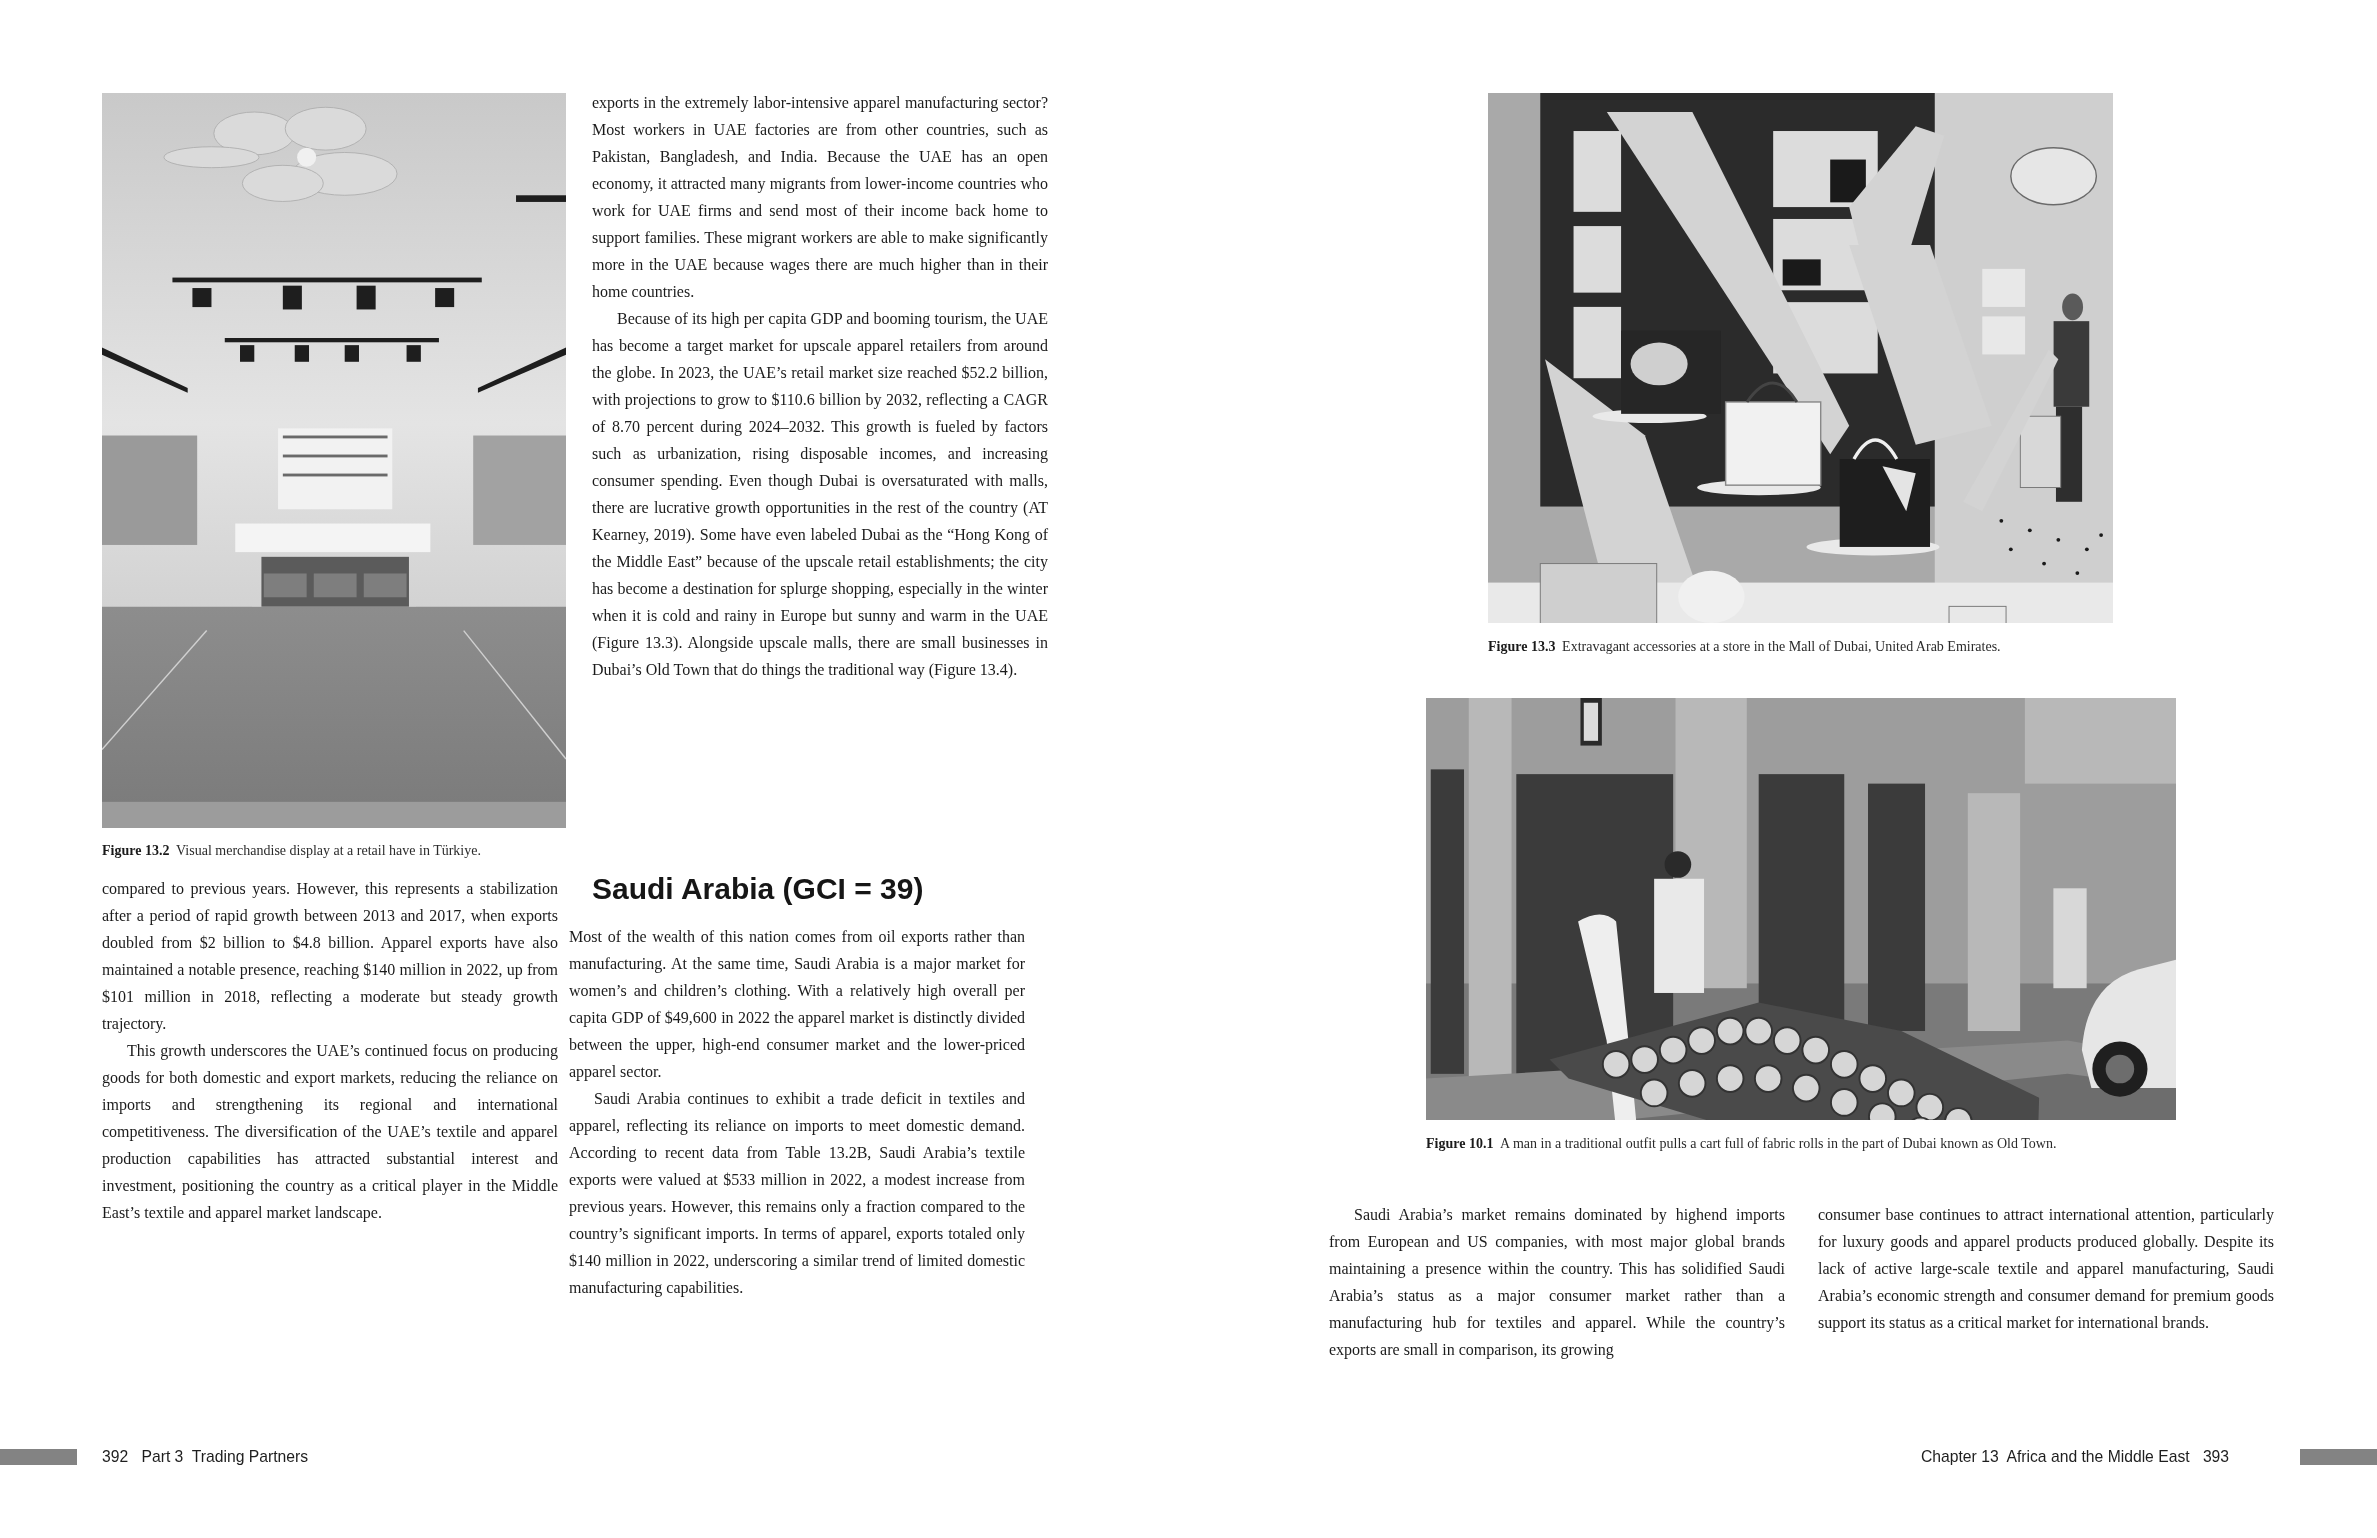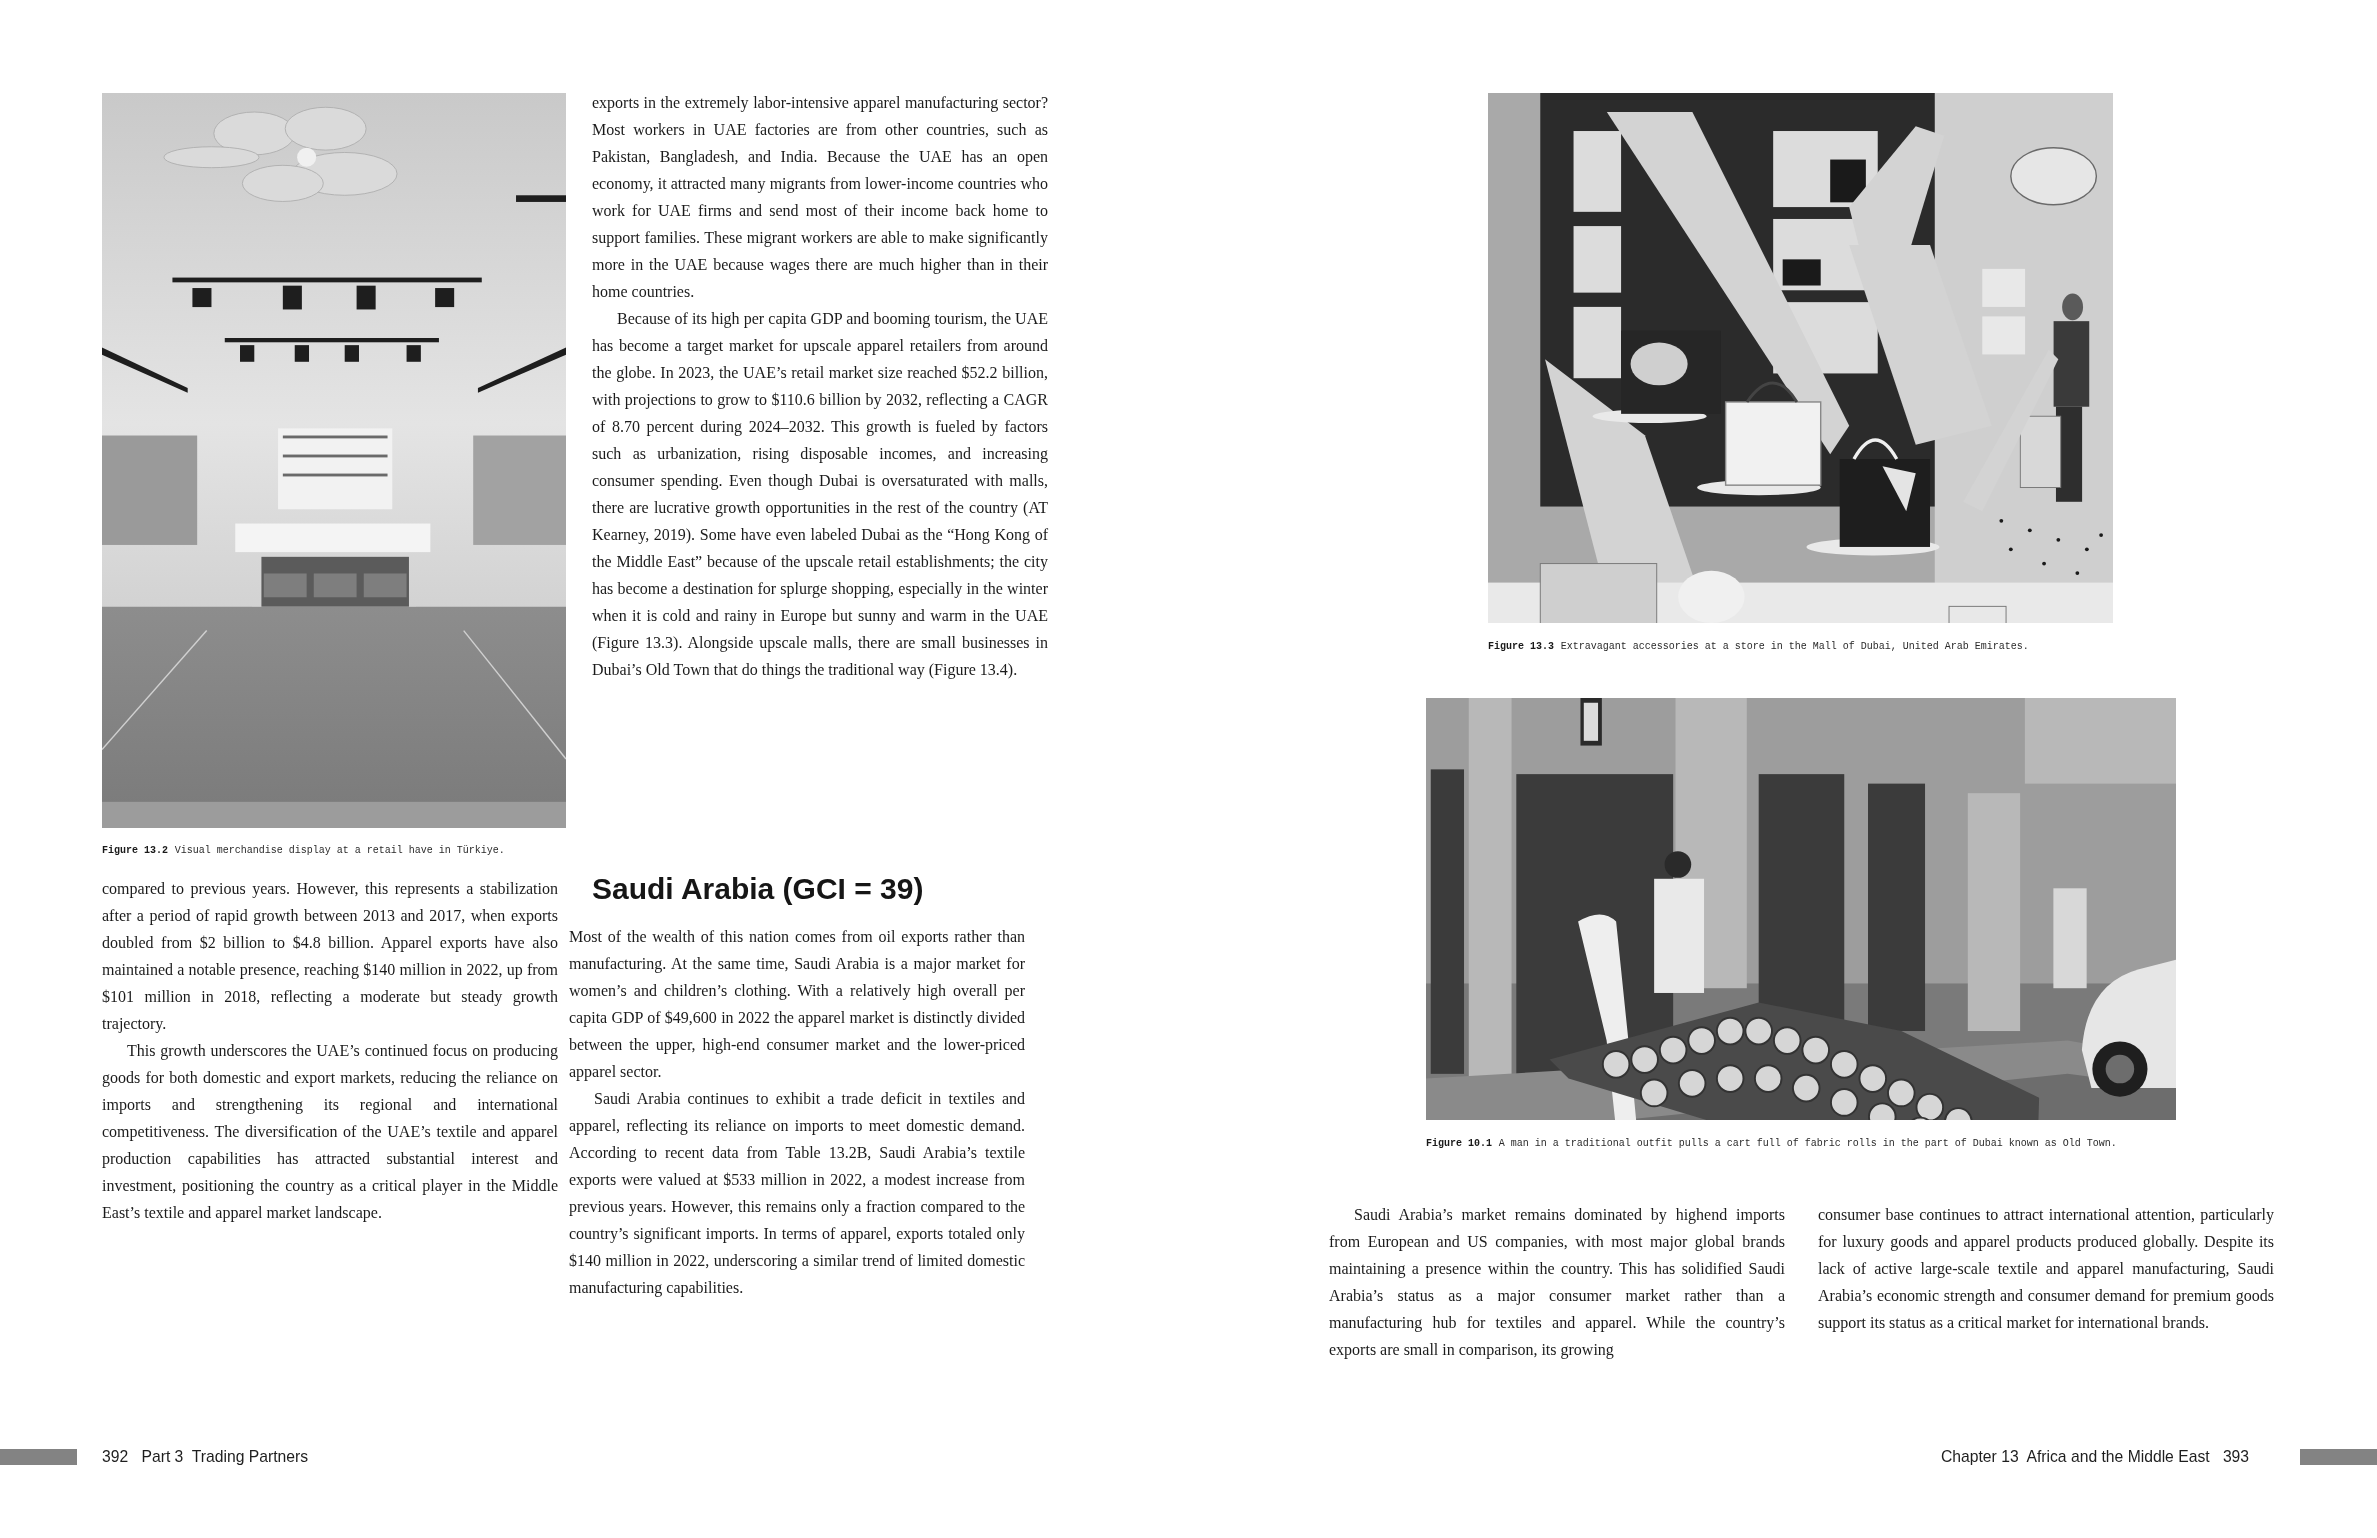--- a/index.html
+++ b/index.html
@@ -12,22 +12,22 @@
     line-height: 27px;
     text-align: justify;
     hyphens: manual;
     color: #1b1b1b;
   }
   .body-text p { margin: 0; }
   .body-text p.indent { text-indent: 25px; }
   .body-text p.noindent { text-indent: 0; }
 
   .caption {
-    font-family: Liberation Mono, monospace;
-    font-size: 10px;
+    font-family: Liberation Serif, serif;
+    font-size: 14px;
     line-height: 17px;
     color: #2a2a2a;
     white-space: nowrap;
     transform-origin: left top;
   }
   .caption .fig-label { font-weight: bold; margin-right: 6.7px; color: #1a1a1a; }
 
   .heading {
     font-family: "Liberation Sans", "DejaVu Sans", sans-serif;
     font-weight: bold;
@@ -300,17 +300,17 @@
 
   <div class="abs body-text" style="left:1329px; top:1201px; width:456px;">
     <p class="indent">Saudi Arabia’s market remains dominated by high­end imports from European and US companies, with most major global brands maintaining a presence within the country. This has solidified Saudi Arabia’s status as a major consumer market rather than a manufacturing hub for textiles and apparel. While the country’s exports are small in comparison, its growing</p>
   </div>
 
   <div class="abs body-text" style="left:1818px; top:1201px; width:456px;">
     <p class="noindent">consumer base continues to attract international attention, particularly for luxury goods and apparel products produced globally. Despite its lack of active large-scale textile and apparel manufacturing, Saudi Arabia’s economic strength and consumer demand for premium goods support its status as a critical market for international brands.</p>
   </div>
 
   <div class="abs footer-text" style="left:1921px; top:1447px;">
-    <span style="white-space:pre;margin-left:20px;">Chapter 13  Africa and the Middle East</span><span style="display:inline-block;width:13.3px;"></span><span>393</span>
+    <span style="white-space:pre;">Chapter 13  Africa and the Middle East</span><span style="display:inline-block;width:13.3px;"></span><span>393</span>
   </div>
   <div class="abs footer-bar" style="left:2300px; top:1449px; width:77px;"></div>
 </div>
 
 
 </body></html>

